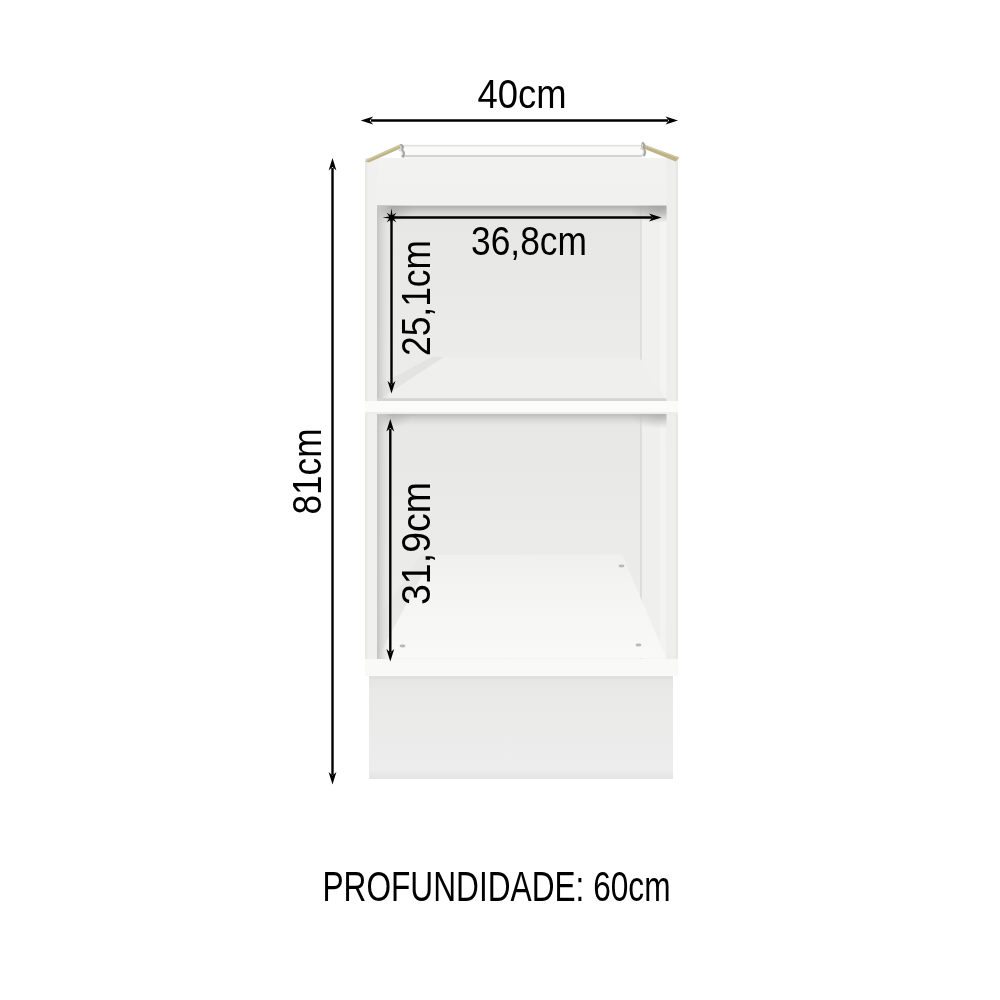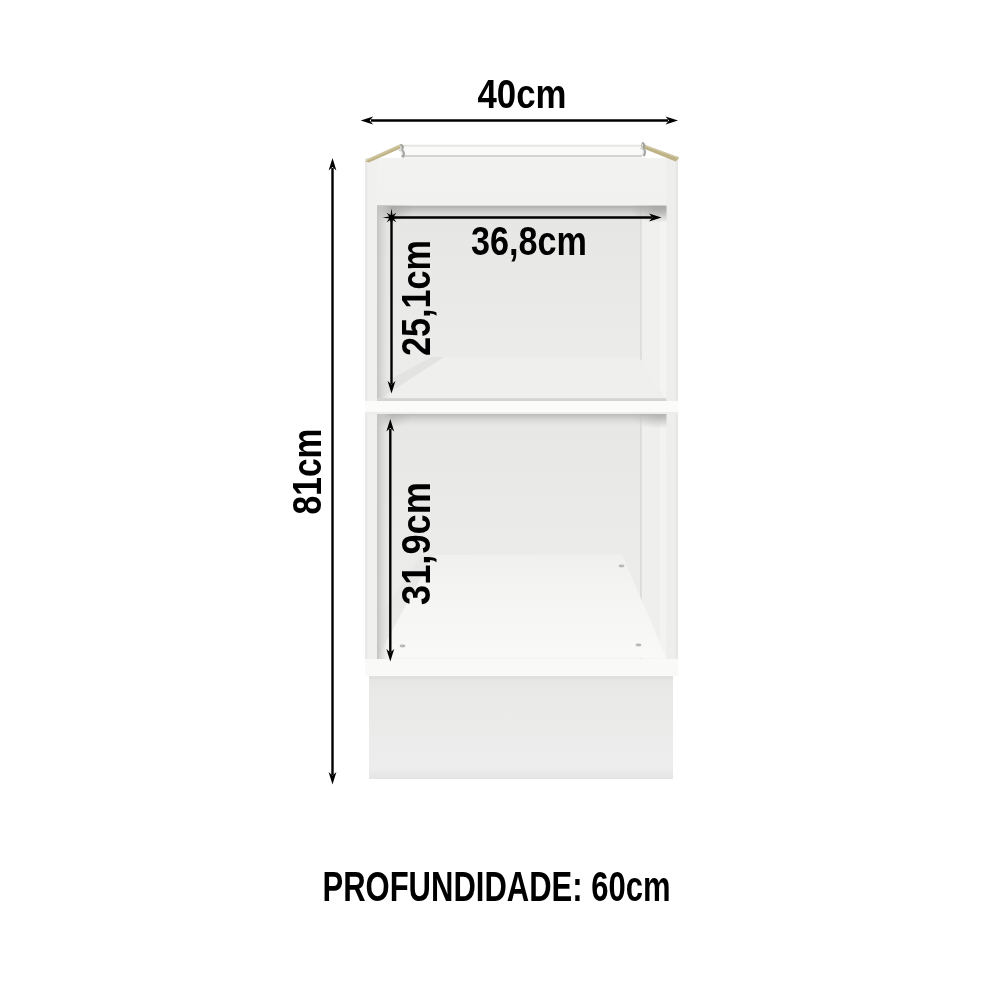--- a/index.html
+++ b/index.html
@@ -1,16 +1,16 @@
 <!DOCTYPE html>
 <html><head>
 <meta charset="utf-8">
 <style>
   html,body{margin:0;padding:0;background:#ffffff;}
-  #stage{position:relative;width:1000px;height:1000px;background:#ffffff;overflow:hidden;font-weight:bold;}
+  #stage{position:relative;width:1000px;height:1000px;background:#ffffff;overflow:hidden;}
   svg{display:block;}
   text{font-family:"Liberation Sans",sans-serif;fill:#000000;}
 </style>
 </head>
 <body>
 
 <div id="stage">
 <svg width="1000" height="1000" viewBox="0 0 1000 1000">
   <defs>
     <linearGradient id="frontface" x1="0" y1="0" x2="0" y2="1">

